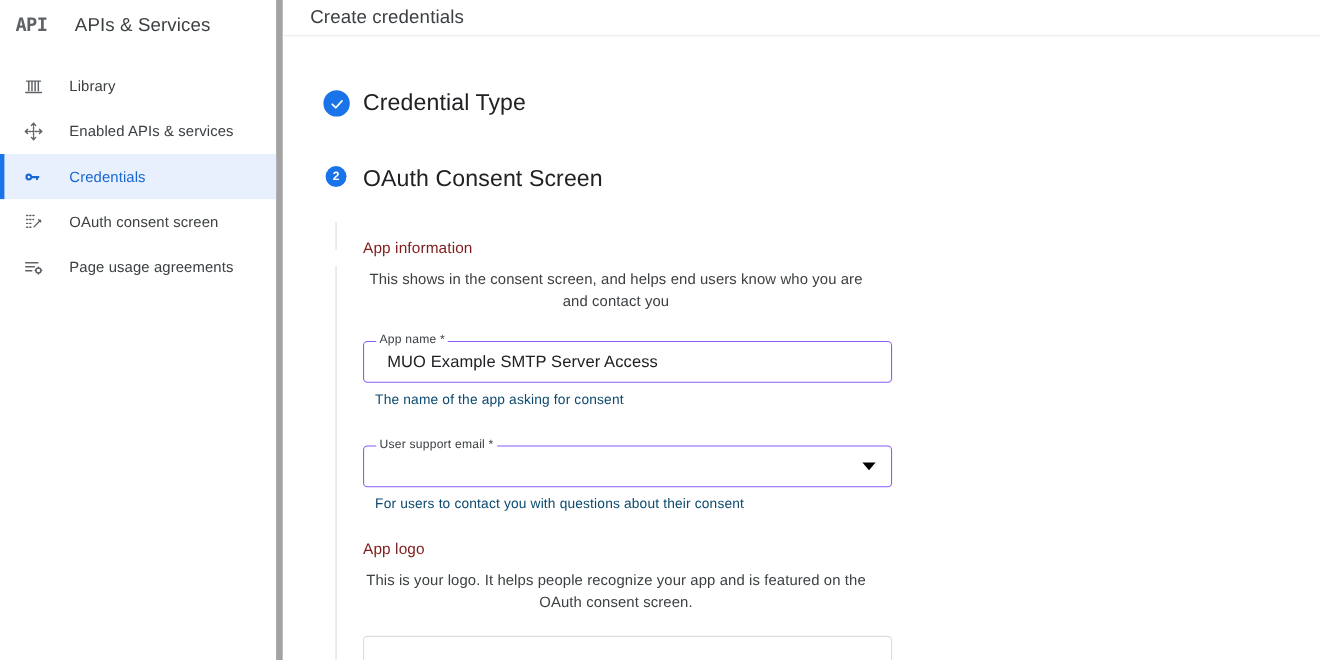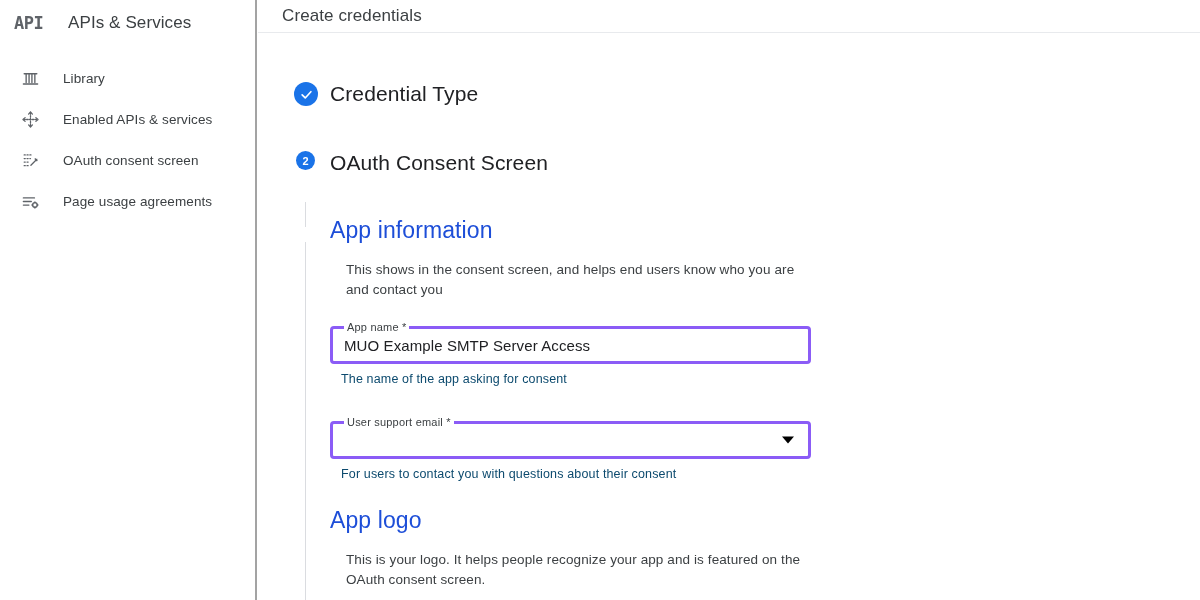--- a/index.html
+++ b/index.html
@@ -19,21 +19,21 @@
     height: 600px;
     background: #fff;
   }
 
   
   #sidebar {
     position: absolute;
     left: 0; top: 0;
     width: 257px; height: 600px;
     background: #fff;
-    border-right: 2px solid #a3a3a3;
+    border-right: 6px solid #a3a3a3;
   }
 
   .brand {
     height: 45px;
     display: flex;
     align-items: center;
     padding-left: 14px;
   }
   .brand-logo {
     font-family: "DejaVu Sans Mono", monospace;
@@ -168,66 +168,68 @@
     width: 1px;
     background: #dadce0;
   }
 
   .section-body {
     padding-left: 72px;
     padding-top: 20px;
   }
 
   .section-heading {
-    font-size: 23px;
-    color: #1d4ed8;
+    font-size: 14px;
+    color: #7f1d1d;
     letter-spacing: 0.1px;
     margin: 0 0 11px 0;
     font-weight: 400;
   }
   .section-desc {
     font-size: 13.5px;
     color: #3c4043;
     line-height: 20px;
     max-width: 460px;
-    margin: 16px;
-    letter-spacing: 0.1px;
+    margin: 0;
+    letter-spacing: 0.1px;
+    text-align: center;
   }
 
   
   .field-block { margin-top: 26px; }
   .field-block.tight { margin-top: 35px; }
 
   .mdc-field {
     position: relative;
     width: 481px;
     height: 38px;
-    border: 3px solid #8b5cf6;
+    border: 1px solid #8b5cf6;
     border-radius: 4px;
     background: #fff;
     display: flex;
     align-items: center;
-    padding: 0 11px;
+    padding: 0 1px;
     cursor: text;
   }
   .mdc-field .float-label {
     position: absolute;
     top: -8px;
     left: 11px;
     background: #fff;
     padding: 0 3px;
     font-size: 11px;
     color: #3c4043;
     letter-spacing: 0.2px;
     white-space: nowrap;
   }
   .mdc-field .field-value {
     font-size: 15px;
     color: #202124;
     letter-spacing: 0.1px;
+    margin-left: 20px;
   }
   .mdc-field.select { cursor: pointer; }
   .caret {
     position: absolute;
     right: 14px;
     top: 50%;
     transform: translateY(-50%);
     width: 0; height: 0;
     border-left: 6px solid transparent;
     border-right: 6px solid transparent;
@@ -281,20 +283,28 @@
             <path d="M12 3.5 L12 20.5 M3.5 12 L20.5 12"></path>
             <path d="M12 2.5 L9.6 5.2 M12 2.5 L14.4 5.2" stroke-dasharray="0"></path>
             <path d="M12 21.5 L9.6 18.8 M12 21.5 L14.4 18.8" stroke-dasharray="0"></path>
             <path d="M2.5 12 L5.2 9.6 M2.5 12 L5.2 14.4" stroke-dasharray="0"></path>
             <path d="M21.5 12 L18.8 9.6 M21.5 12 L18.8 14.4" stroke-dasharray="0"></path>
           </svg>
         </span>
         <span class="nav-label">Enabled APIs &amp; services</span>
       </div>
 
+      <div class="nav-item active">
+        <span class="nav-icon">
+          <svg width="20" height="20" viewBox="0 0 24 24" fill="currentColor">
+            <path d="M7.5 8.2a3.8 3.8 0 1 0 0 7.6 3.8 3.8 0 0 0 3.62-2.65h4.13v2.1h2.1v-2.1h1.4v-2.3h-7.63A3.8 3.8 0 0 0 7.5 8.2zm0 2.3a1.5 1.5 0 1 1 0 3 1.5 1.5 0 0 1 0-3z"></path>
+          </svg>
+        </span>
+        <span class="nav-label">Credentials</span>
+      </div>
 
       <div class="nav-item">
         <span class="nav-icon">
           <svg width="19" height="19" viewBox="0 0 24 24" fill="none" stroke="currentColor" stroke-width="1.6" stroke-linecap="round">
             <path d="M4 5 L14 5 M4 9.5 L12 9.5 M4 14 L10 14 M4 18.5 L9 18.5" stroke-dasharray="1.4 2.2"></path>
             <path d="M12.5 18 L20 10.5" stroke-dasharray="0"></path>
             <path d="M18 8.8 L21.2 12 L20 13.2 L16.8 10z" fill="currentColor" stroke="none"></path>
           </svg>
         </span>
         <span class="nav-label">OAuth consent screen</span>

